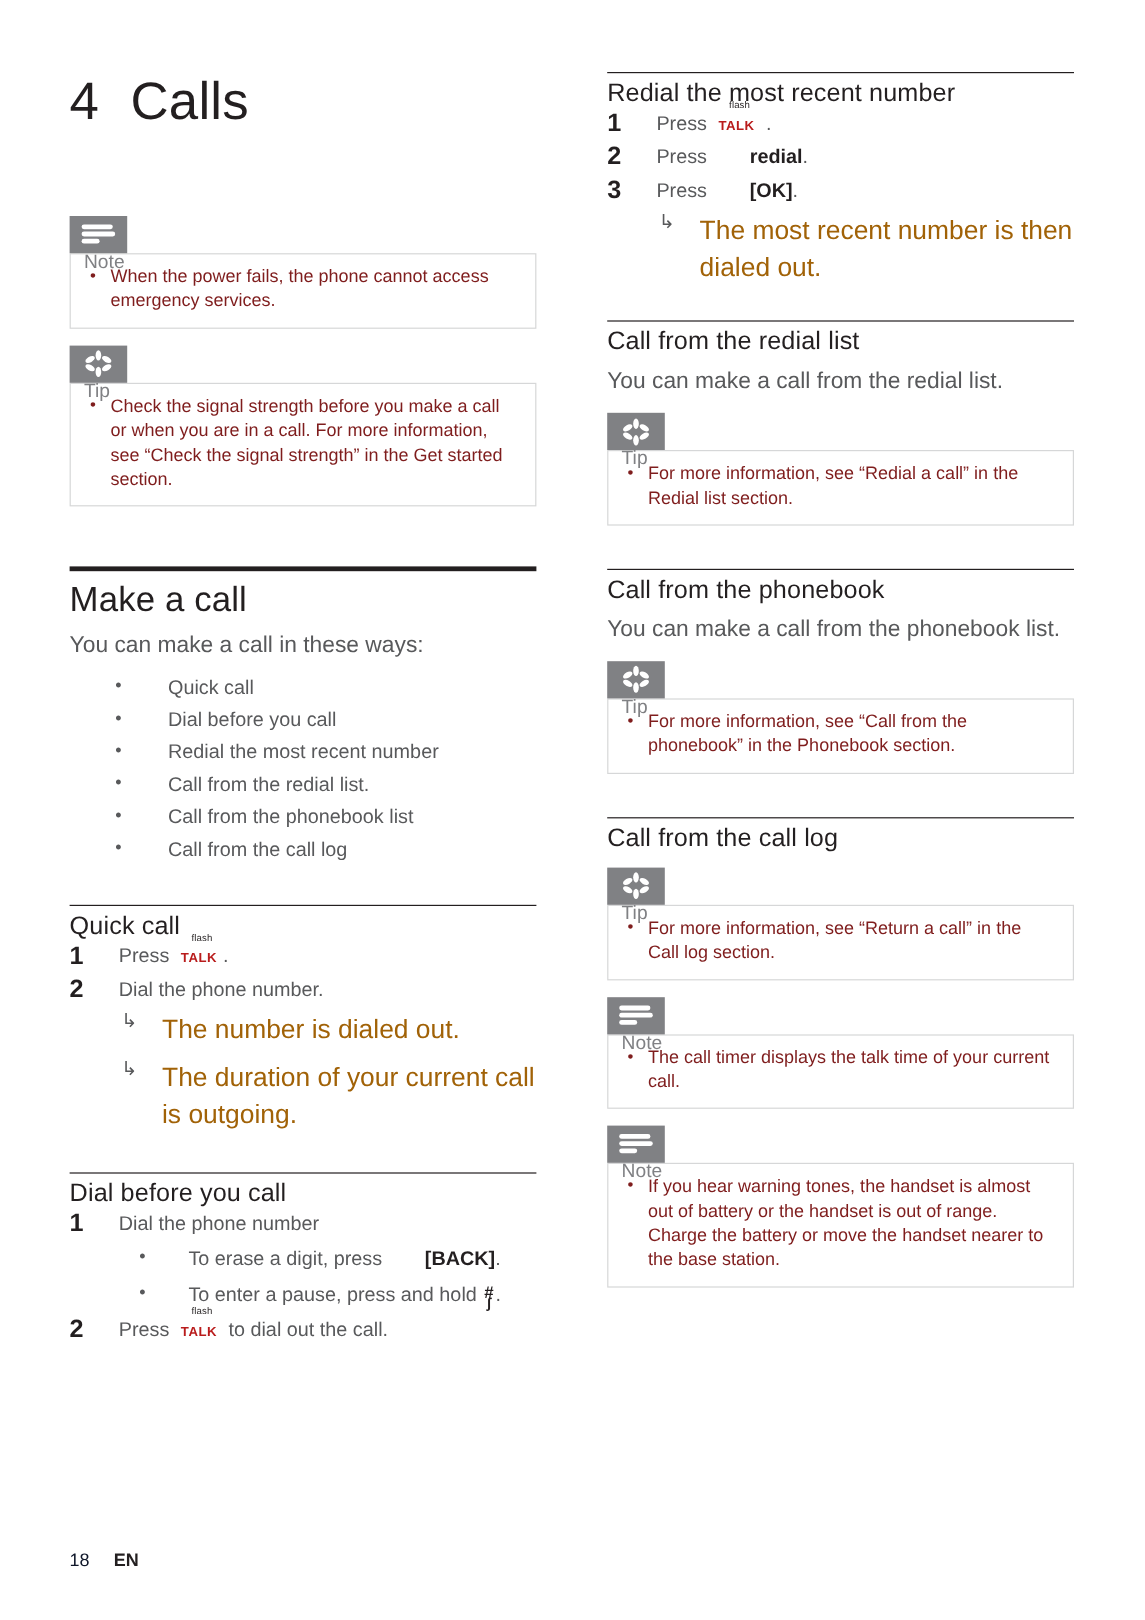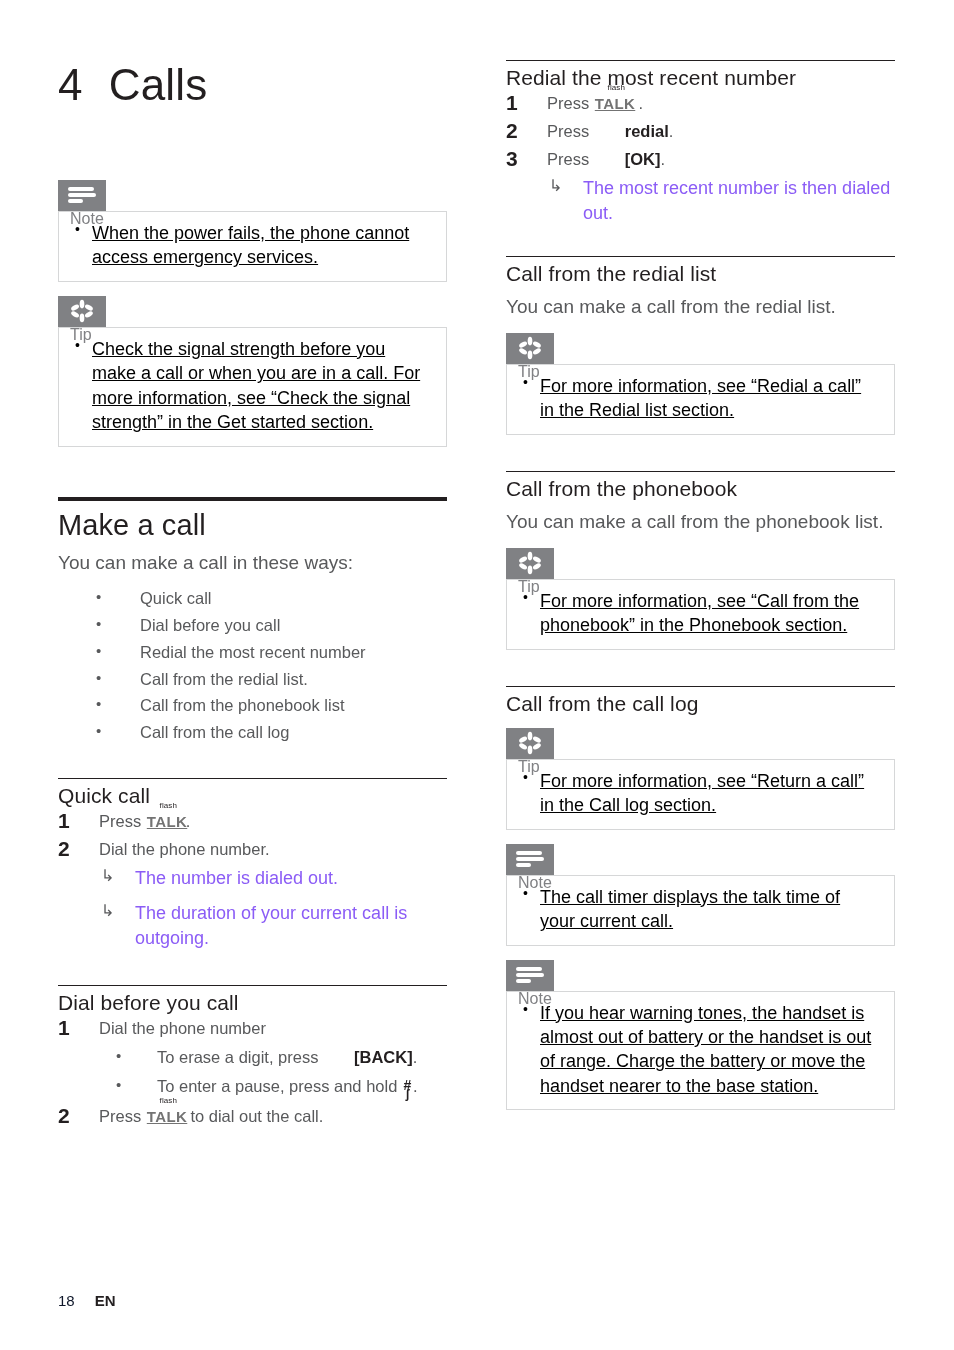--- a/index.html
+++ b/index.html
@@ -131,23 +131,23 @@
   
   ul.results {
     list-style: none;
     margin: 4px 0 0 0;
     padding: 0;
   }
   ul.results > li {
     position: relative;
     padding-left: 36px;
     margin-bottom: 9px;
-    font-size: 18px;
+    font-size: 22px;
     line-height: 1.42;
-    color: #8b5cf6;
+    color: #a16207;
   }
   ul.results > li::before {
     content: "\21B3";
     position: absolute;
     left: 2px;
     top: -1px;
     font-size: 16px;
     color: #58595b;
   }
 
@@ -204,24 +204,23 @@
     margin-top: 0;
   }
   .callout-body ul {
     list-style: none;
     margin: 0;
     padding: 0;
   }
   .callout-body li {
     position: relative;
     padding-left: 19px;
-    font-size: 18px;
+    font-size: 15px;
     line-height: 1.36;
-    color: #000000;
-    text-decoration: underline;
+    color: #7f1d1d;
   }
   .callout-body li::before {
     content: "\2022";
     position: absolute;
     left: 2px;
     top: -1px;
     font-size: 14px;
   }
 
   
@@ -257,25 +256,24 @@
     position: absolute;
     left: 5px;
     right: 0;
     top: -11px;
     font-size: 8px;
     color: #231f20;
     letter-spacing: 0.1px;
     font-weight: 400;
   }
   .key-talk .talk {
-    font-size: 15px;
+    font-size: 11px;
     font-weight: 700;
-    color: #737373;
+    color: #b91c1c;
     letter-spacing: 0.4px;
-    text-decoration: underline;
   }
 
   
   .key-hash {
     display: inline-block;
     position: relative;
     width: 11px;
     vertical-align: baseline;
     text-align: center;
     line-height: 1;

